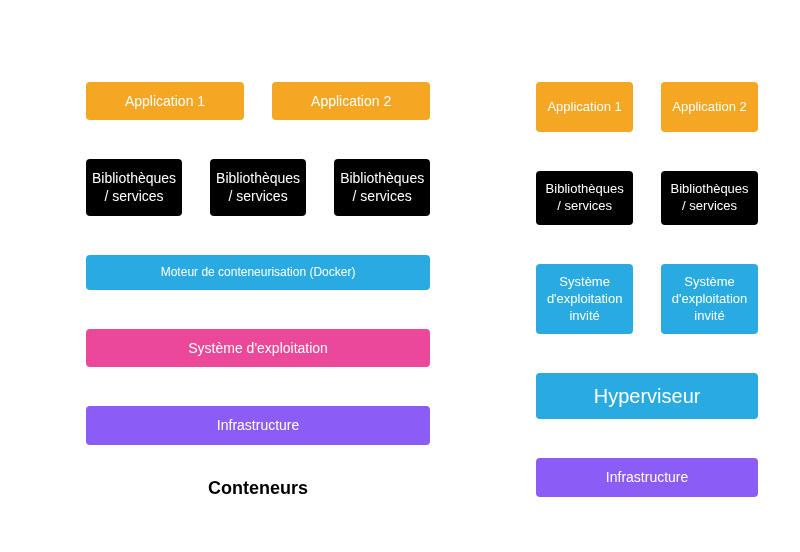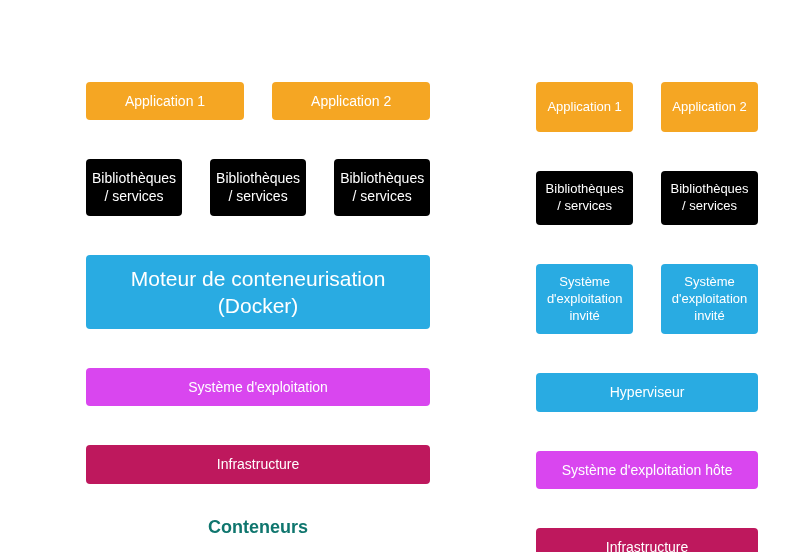--- a/index.html
+++ b/index.html
@@ -24,21 +24,21 @@
       flex: 1;
       display: flex;
       flex-direction: column;
       gap: 0;
     }
 
     .diagram-title {
       text-align: center;
       font-size: 18px;
       font-weight: 600;
-      color: #0f766e;
+      color: #000000;
       margin-top: 10px;
       padding-top: 6px;
     }
 
     
     .layer-row {
       display: flex;
       gap: 6px;
       margin-bottom: 6px;
     }
@@ -53,22 +53,22 @@
       padding: 10px 6px;
       font-size: 14px;
       color: #fff;
       font-weight: 500;
       line-height: 1.3;
     }
 
     .orange { background-color: #f5a623; color: #fff; }
     .light-blue { background-color: #000000; color: #fff; }
     .mid-blue { background-color: #29abe2; color: #fff; }
-    .blue { background-color: #d946ef; color: #fff; }
-    .dark-blue { background-color: #be185d; color: #fff; }
+    .blue { background-color: #ec4899; color: #fff; }
+    .dark-blue { background-color: #8b5cf6; color: #fff; }
 
     .full-width {
       width: 100%;
     }
 
     
     .grid-2col {
       display: grid;
       grid-template-columns: 1fr 1fr;
       gap: 6px;
@@ -101,21 +101,21 @@
       <div class="layer-block orange">Application 2</div>
     </div>
 
     <div class="layer-row">
       <div class="layer-block light-blue">Bibliothèques / services</div>
       <div class="layer-block light-blue">Bibliothèques / services</div>
       <div class="layer-block light-blue">Bibliothèques / services</div>
     </div>
 
     <div class="layer-row">
-      <div class="layer-block mid-blue full-width" style="font-size:21px;">Moteur de conteneurisation (Docker)</div>
+      <div class="layer-block mid-blue full-width" style="font-size:12px;">Moteur de conteneurisation (Docker)</div>
     </div>
 
     <div class="layer-row">
       <div class="layer-block blue full-width">Système d'exploitation</div>
     </div>
 
     <div class="layer-row">
       <div class="layer-block dark-blue full-width">Infrastructure</div>
     </div>
 
@@ -133,26 +133,23 @@
       <div class="grid-block light-blue">Bibliothèques / services</div>
       <div class="grid-block light-blue">Bibliothèques / services</div>
     </div>
 
     <div class="grid-2col">
       <div class="grid-block mid-blue">Système d'exploitation invité</div>
       <div class="grid-block mid-blue">Système d'exploitation invité</div>
     </div>
 
     <div class="layer-row">
-      <div class="layer-block mid-blue full-width" style="font-size:14px;text-align:right;">Hyperviseur</div>
+      <div class="layer-block mid-blue full-width" style="font-size:20px;text-align:right;">Hyperviseur</div>
     </div>
 
-    <div class="layer-row">
-      <div class="layer-block blue full-width">Système d'exploitation hôte</div>
-    </div>
 
     <div class="layer-row">
       <div class="layer-block dark-blue full-width">Infrastructure</div>
     </div>
 
   </div>
 
 </div>
 
 </body></html>

